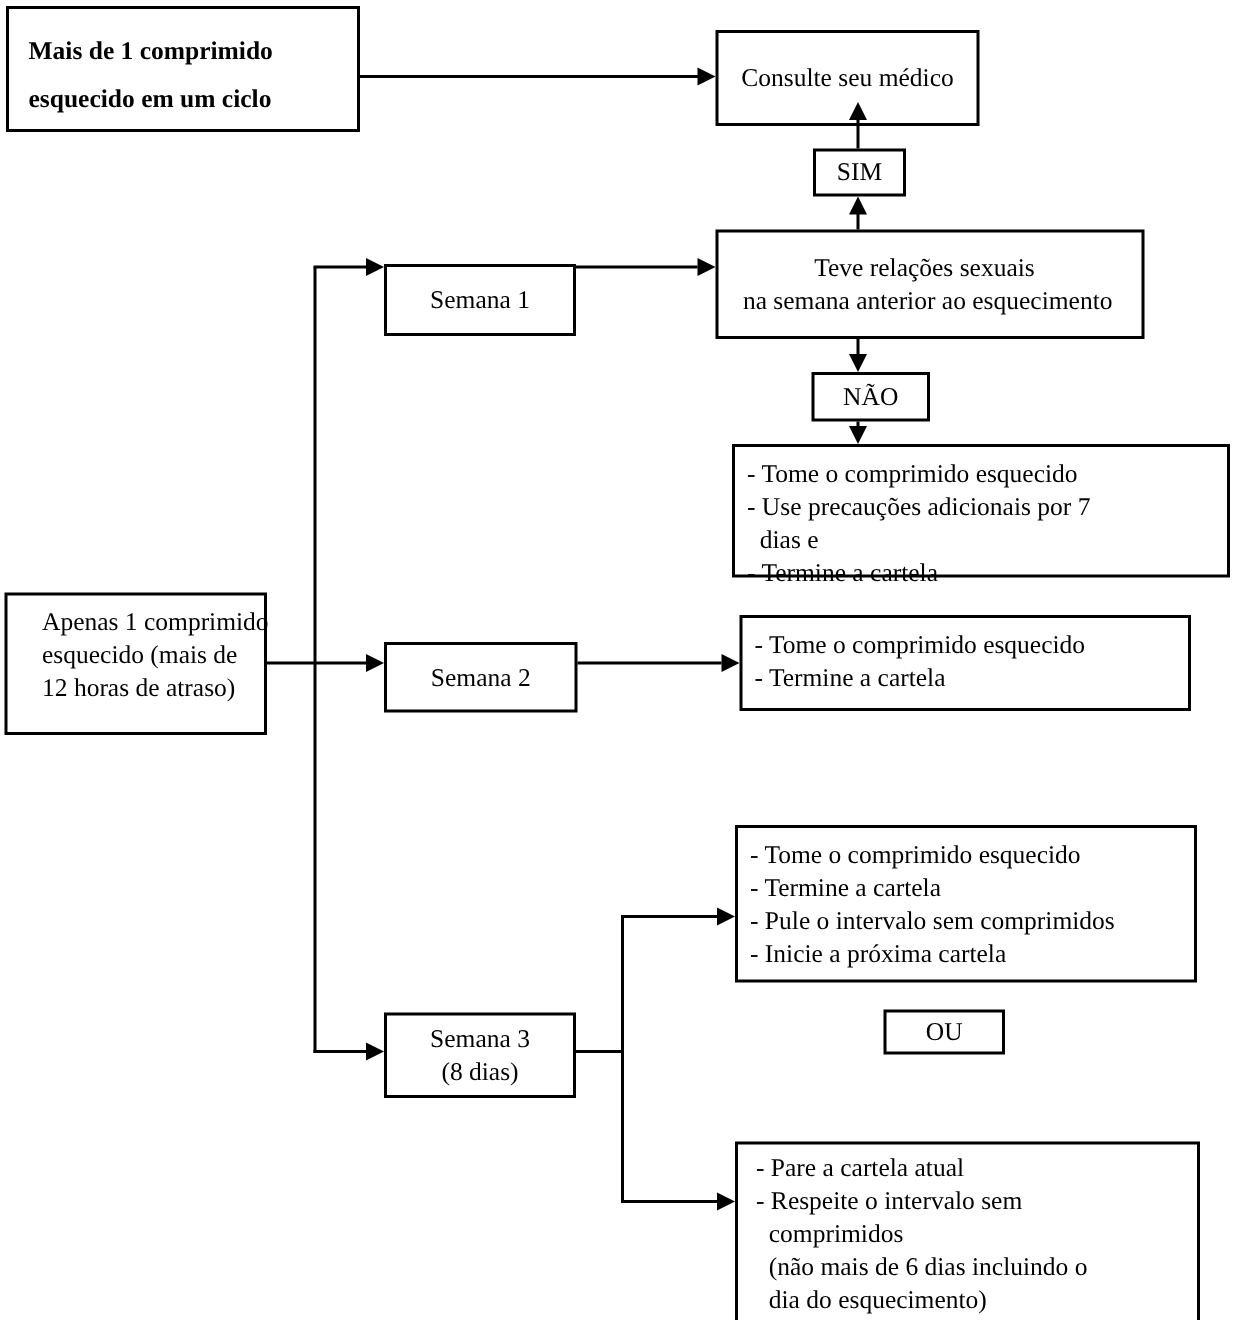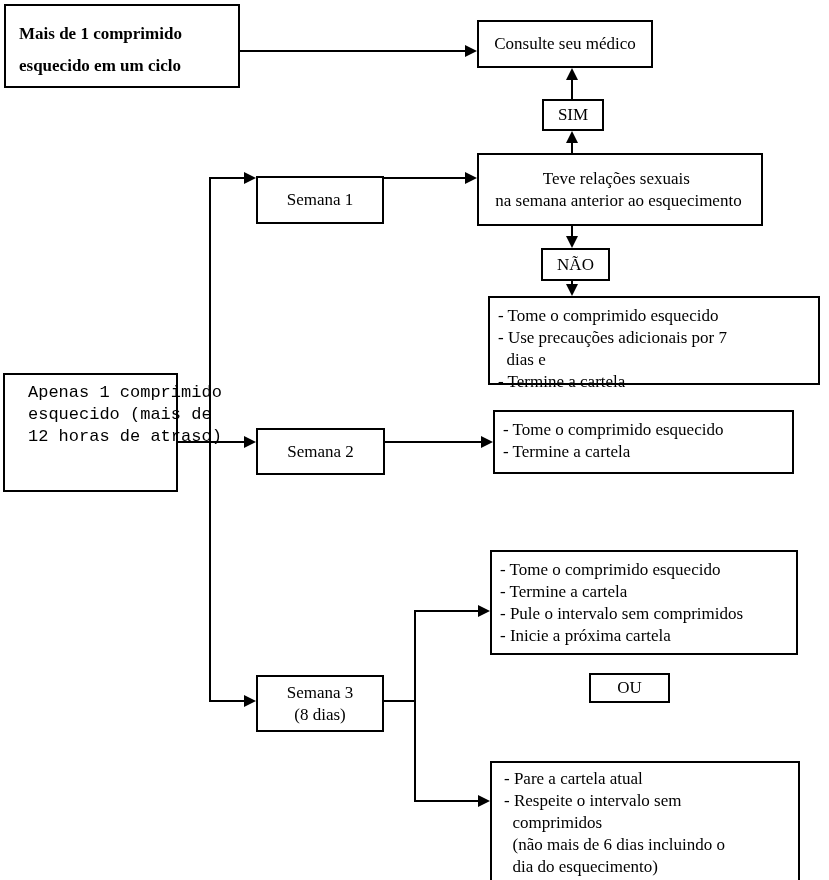--- a/index.html
+++ b/index.html
@@ -23,49 +23,49 @@
 </head>
 <body>
 
 <div class="canvas">
 
   <div class="box" style="left:4px; top:4px; width:236px; height:84px; padding:12px 0 0 13px;">
     <div class="ml lh23">Mais de 1 comprimido
 esquecido em um ciclo</div>
   </div>
 
-  <div class="box center" style="left:477px; top:20px; width:176px; height:48px;">
+  <div class="box center" style="left:477px; top:20px; width:176px; height:64px;">
     <span>Consulte seu médico</span>
   </div>
 
   <div class="box center" style="left:542px; top:99px; width:62px; height:32px;">
     <span>SIM</span>
   </div>
 
   <div class="box center" style="left:256px; top:164px; width:128px; height:48px;margin-top:12px;">
     <span>Semana 1</span>
   </div>
 
   <div class="box vcenter" style="left:477px; top:153px; width:286px; height:73px; padding-left:12px;text-align:center;">
     <div class="ml">Teve relações sexuais
  na semana anterior ao esquecimento</div>
   </div>
 
-  <div class="box center" style="left:541px; top:248px; width:69px; height:33px;text-align:center;">
+  <div class="box center" style="left:541px; top:248px; width:79px; height:33px;text-align:center;">
     <span>NÃO</span>
   </div>
 
   <div class="box" style="left:488px; top:296px; width:332px; height:89px; padding:7px 0 0 8px;">
     <div class="ml">- Tome o comprimido esquecido
 - Use precauções adicionais por 7
   dias e
 - Termine a cartela</div>
   </div>
 
-  <div class="box" style="left:3px; top:373px; width:175px; height:119px; padding:7px 0 0 23px;font-family:Liberation Mono, monospace;">
+  <div class="box" style="left:3px; top:395px; width:175px; height:95px; padding:7px 0 0 23px;">
     <div class="ml">Apenas 1 comprimido
 esquecido (mais de
 12 horas de atraso)</div>
   </div>
 
   <div class="box center" style="left:256px; top:428px; width:129px; height:47px;">
     <span>Semana 2</span>
   </div>
 
   <div class="box" style="left:493px; top:410px; width:301px; height:64px; padding:7px 0 0 8px;">

